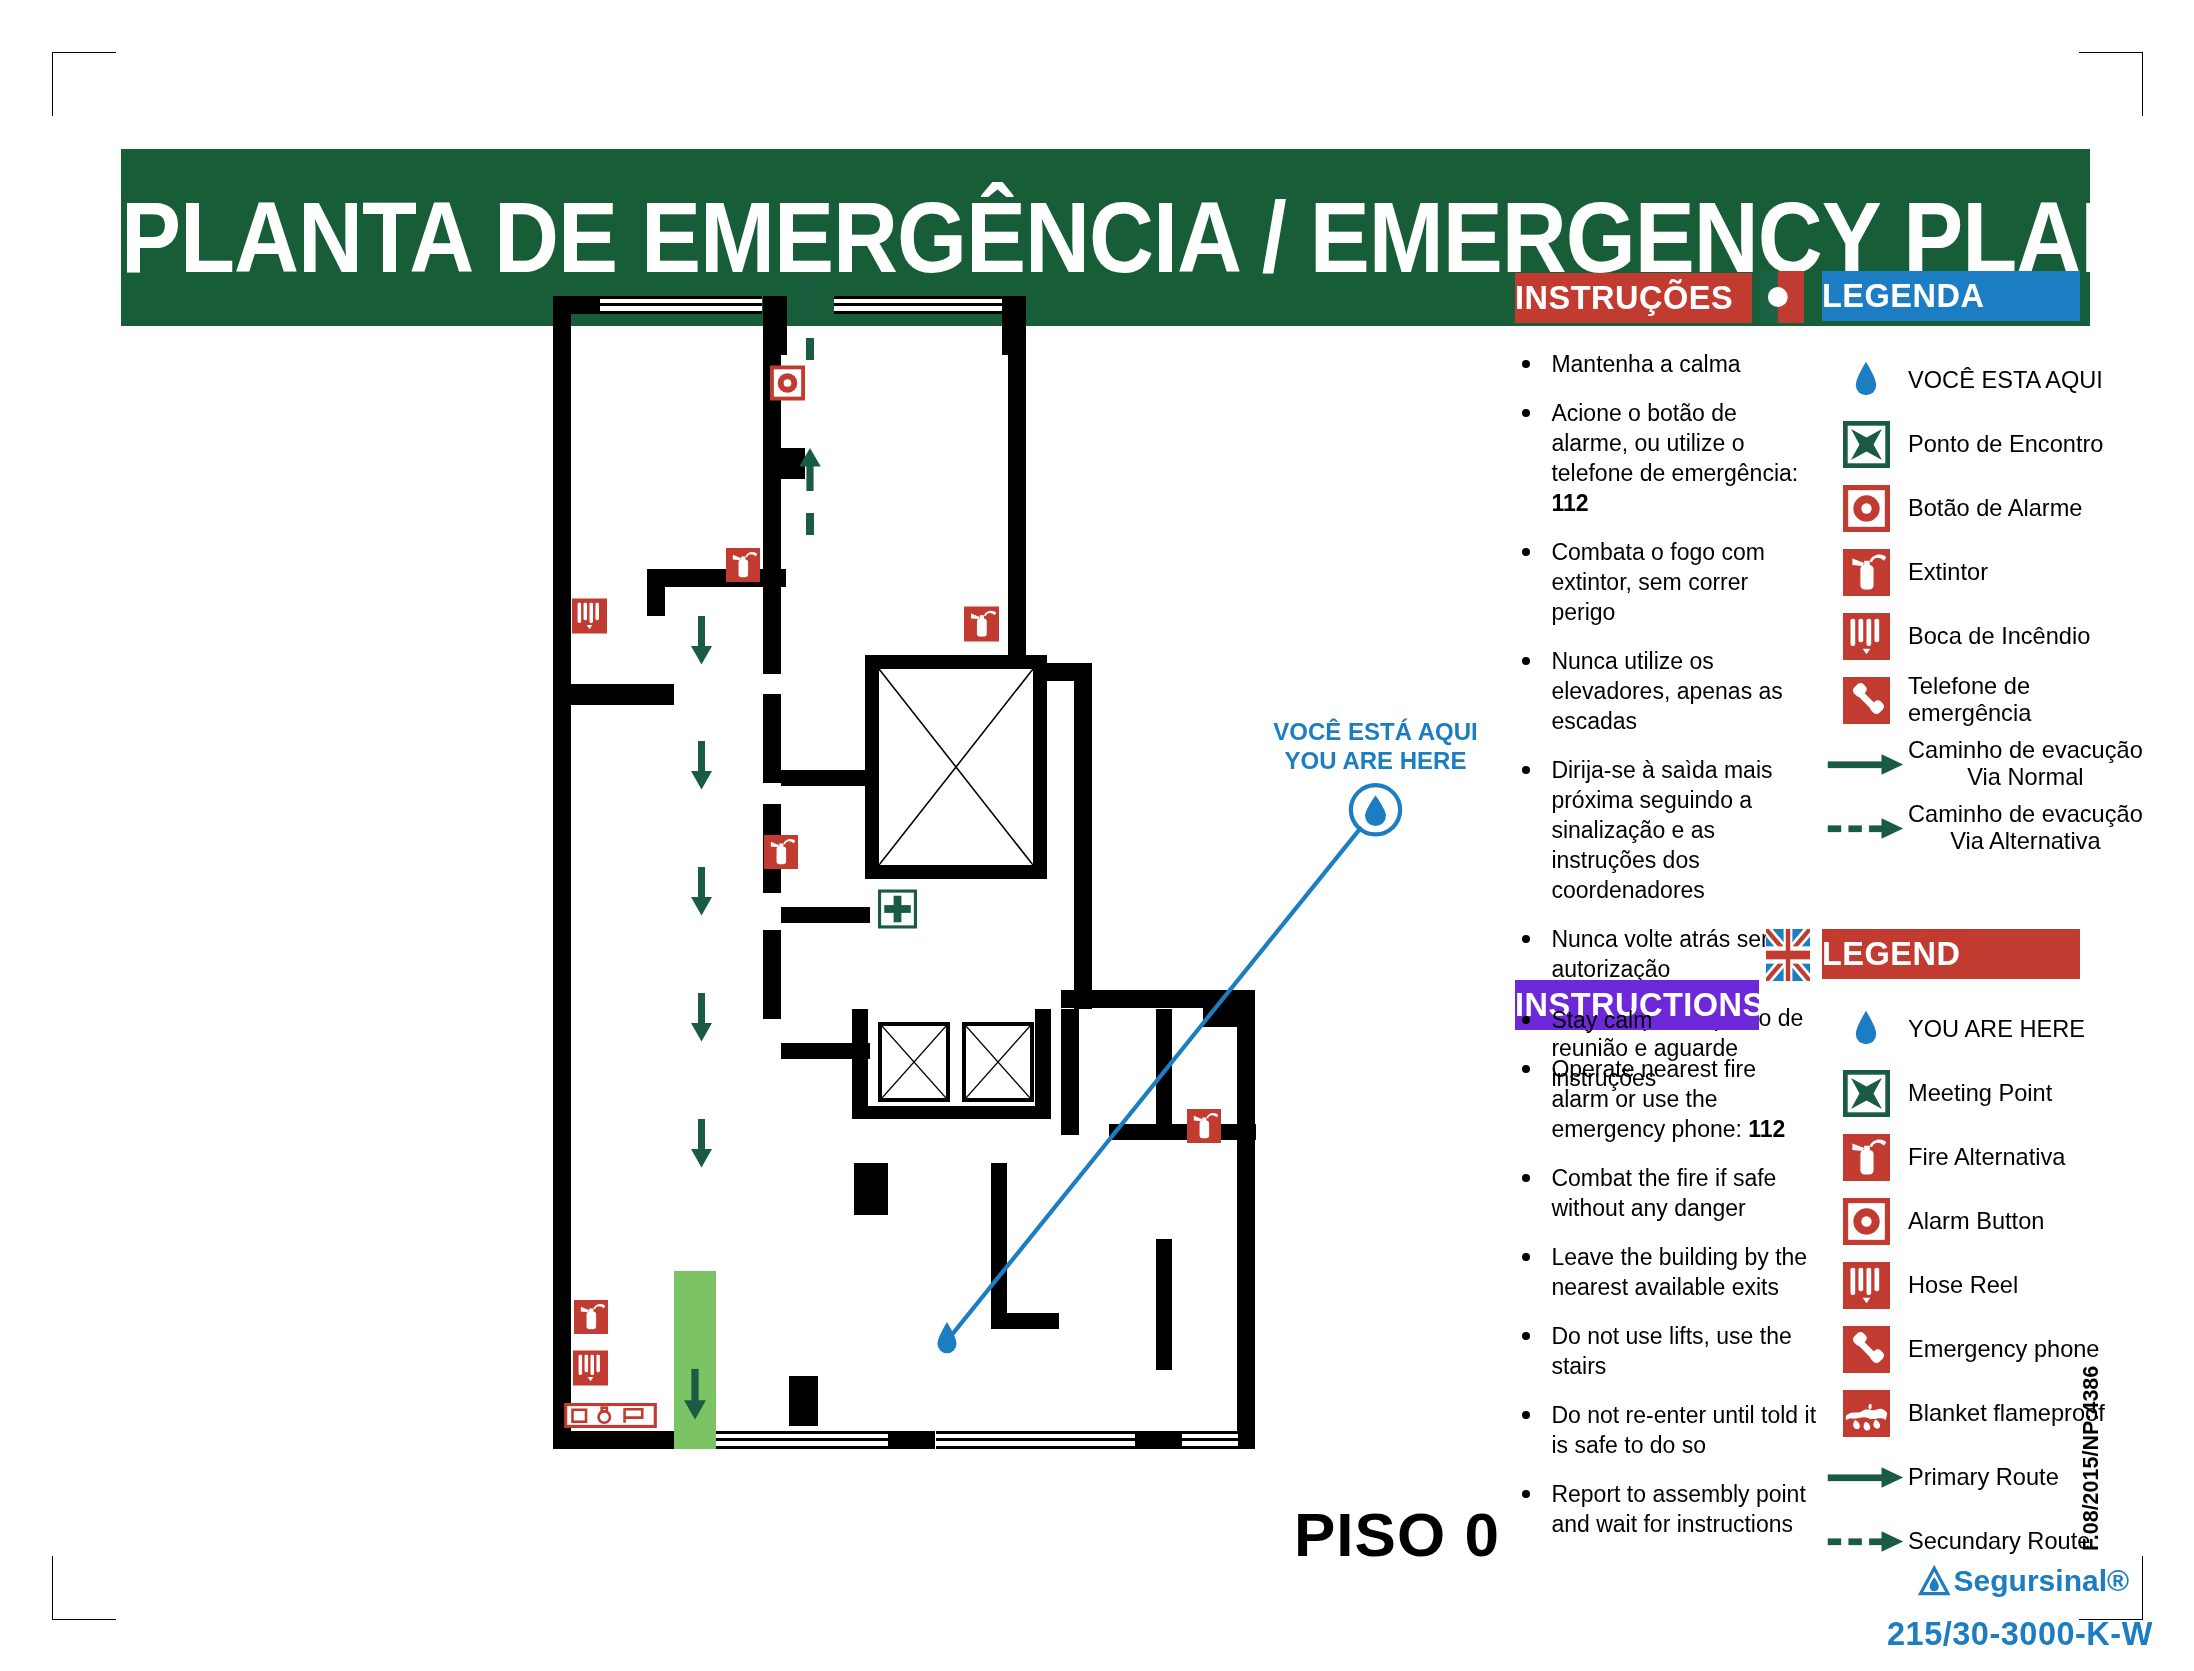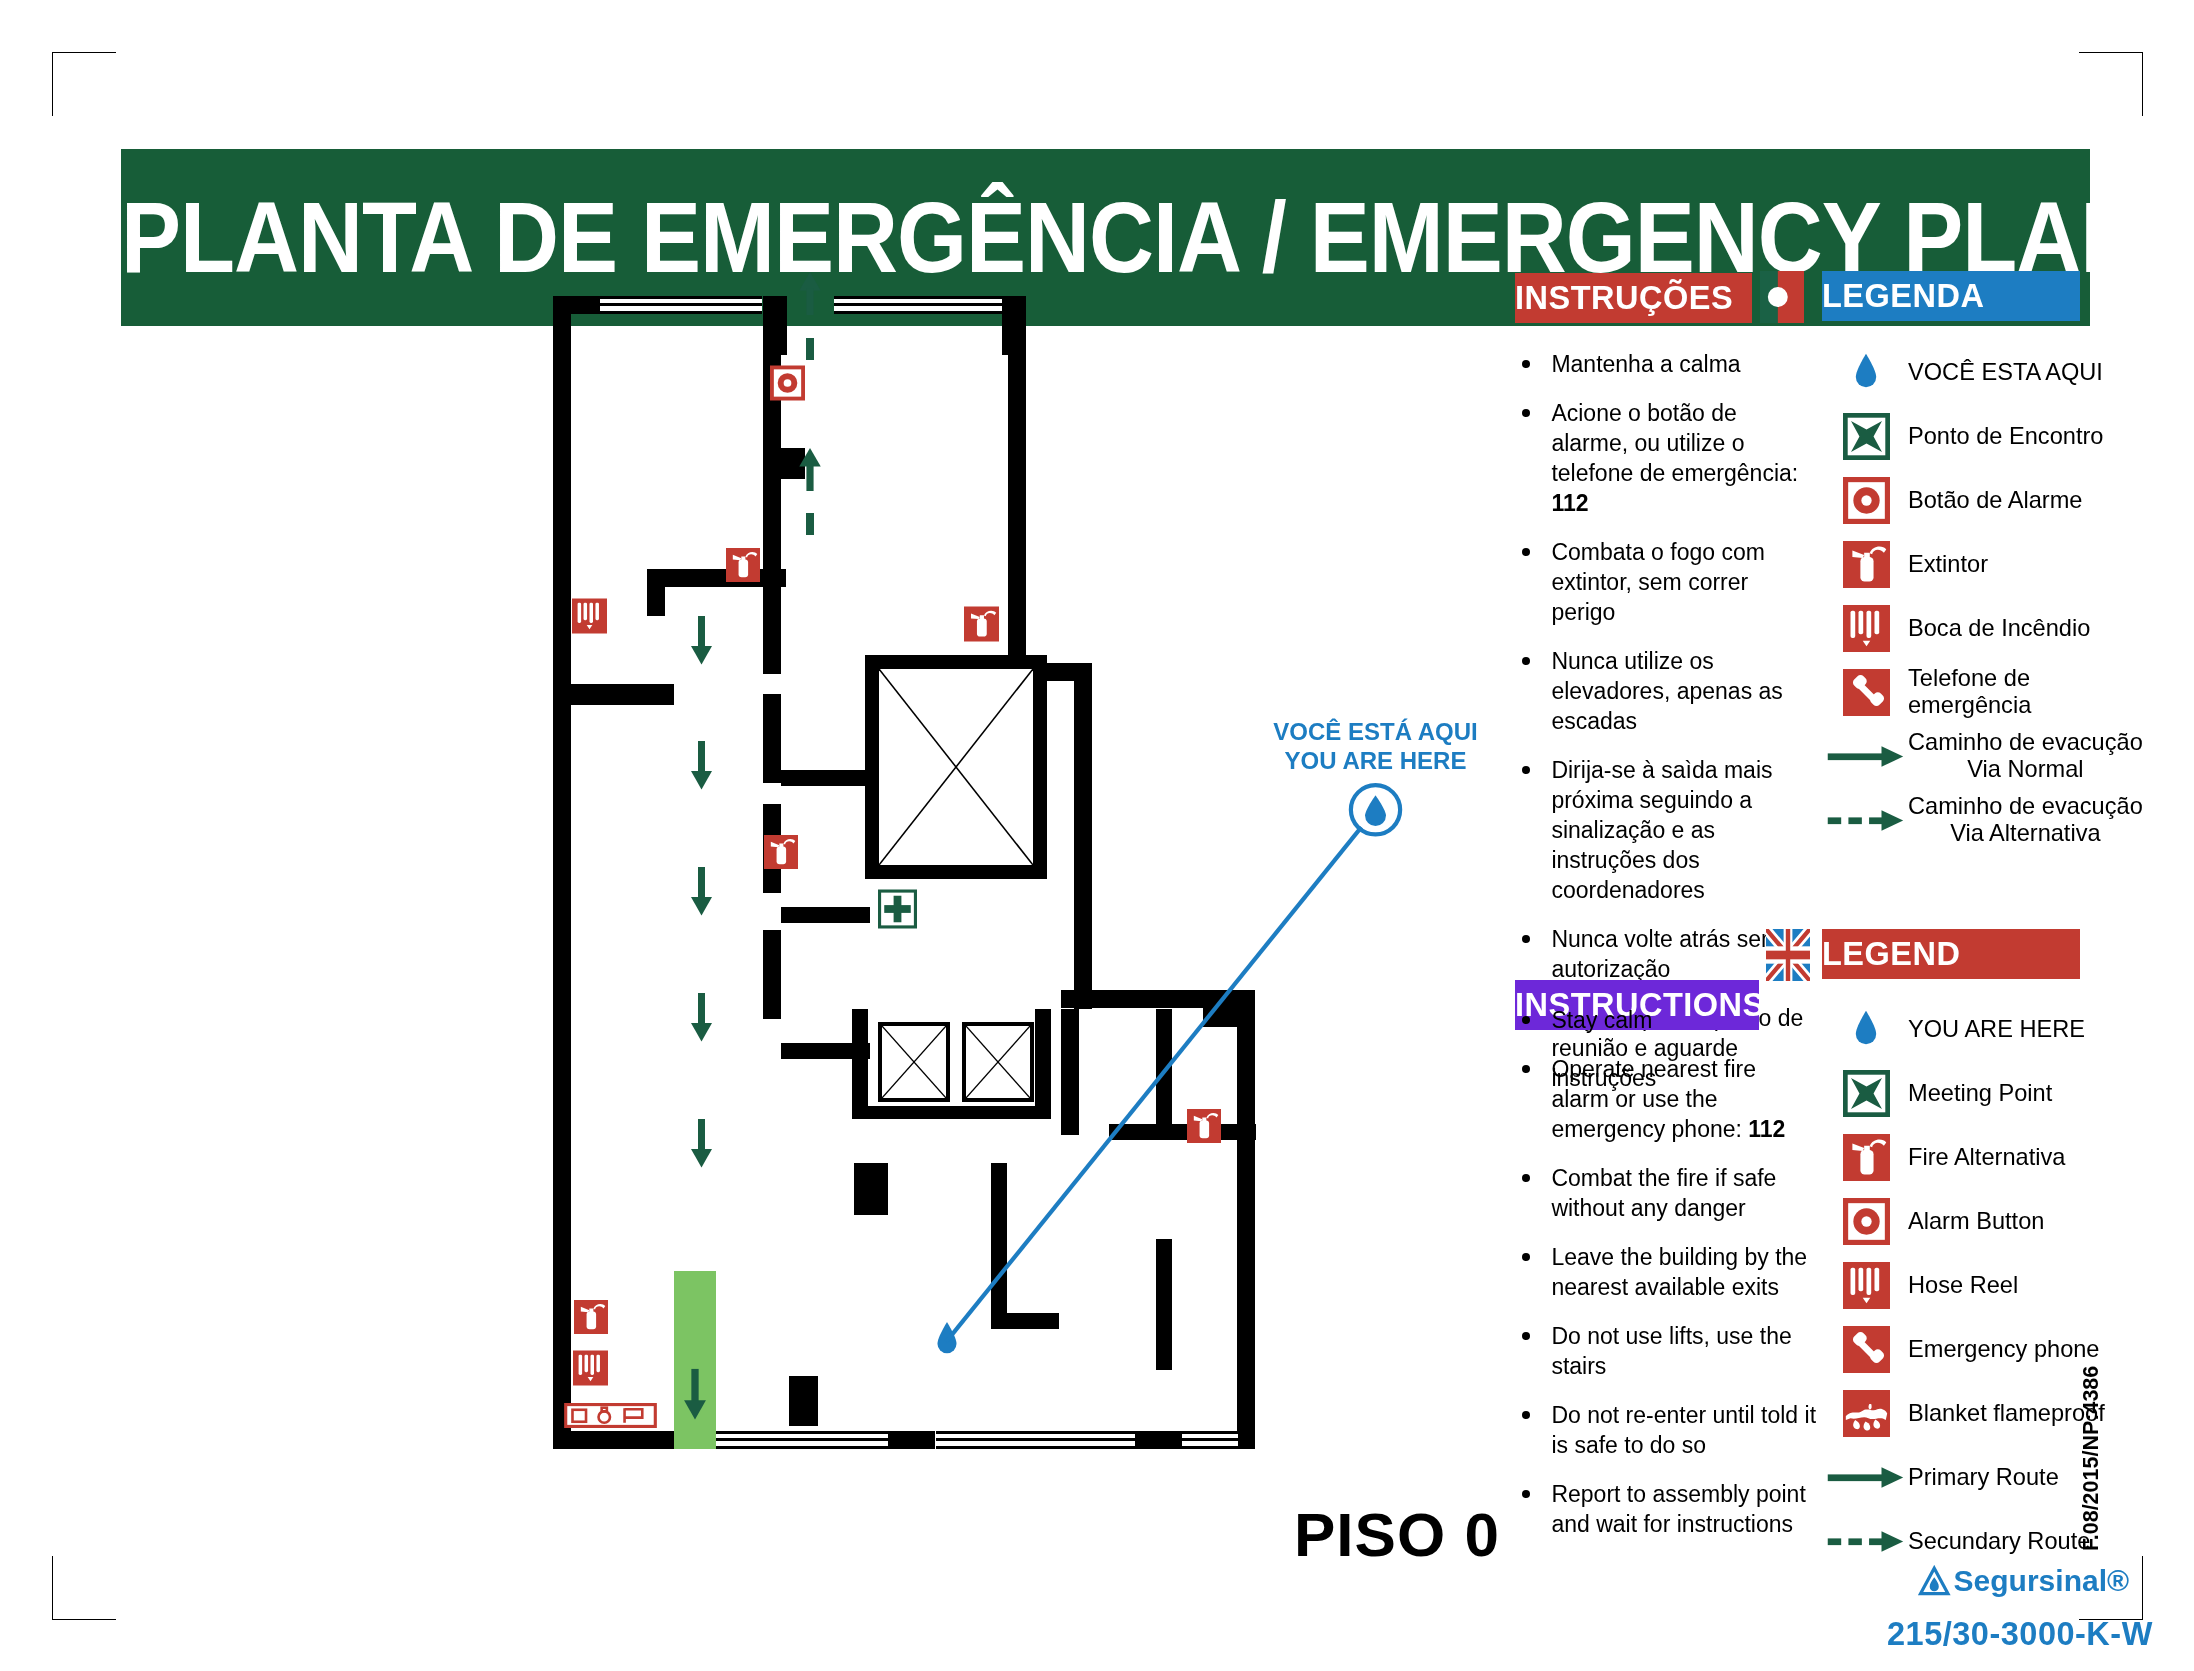--- a/index.html
+++ b/index.html
@@ -338,21 +338,21 @@
   <div class="item">
     <span class="bullet"></span>
     <span class="txt">Nunca volte atrás sem autorização</span>
   </div>
 
   <div class="item">
     <span class="bullet"></span>
     <span class="txt">Dirija-se para o ponto de reunião e aguarde instruções</span>
   </div>
 </div>
-  <div class="legend" id="legend-pt" style="left:1824px;top:340px;width:335px;">
+  <div class="legend" id="legend-pt" style="left:1824px;top:348px;width:335px;">
   <div class="lrow">
     <span class="ic">
           <span class="icdrop">
             <svg viewBox="0 0 100 130">
               <path d="M50 4 C50 4 16 58 16 82 a34 34 0 0 0 68 0 C84 58 50 4 50 4 Z" fill="#1d7dc2"></path>
             </svg>
           </span>
         </span>
     <span class="lab">VOCÊ ESTA AQUI</span>
   </div>

